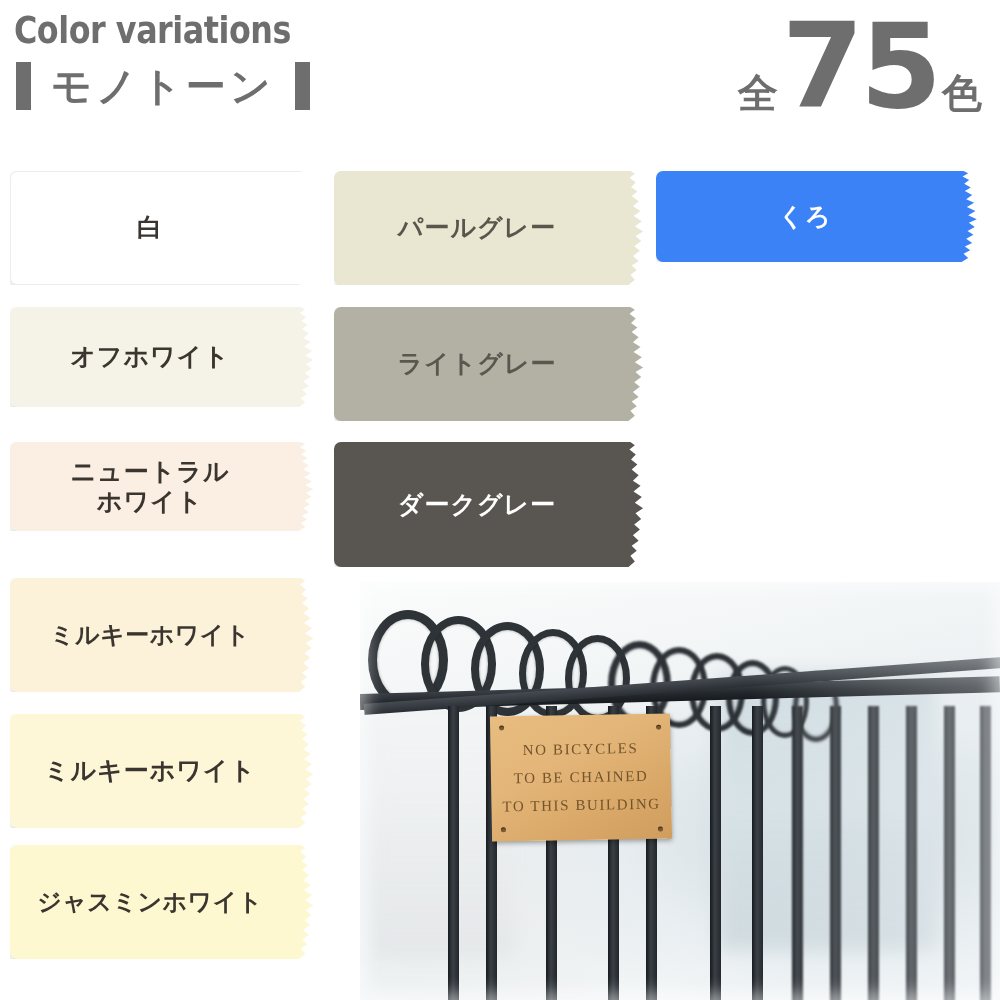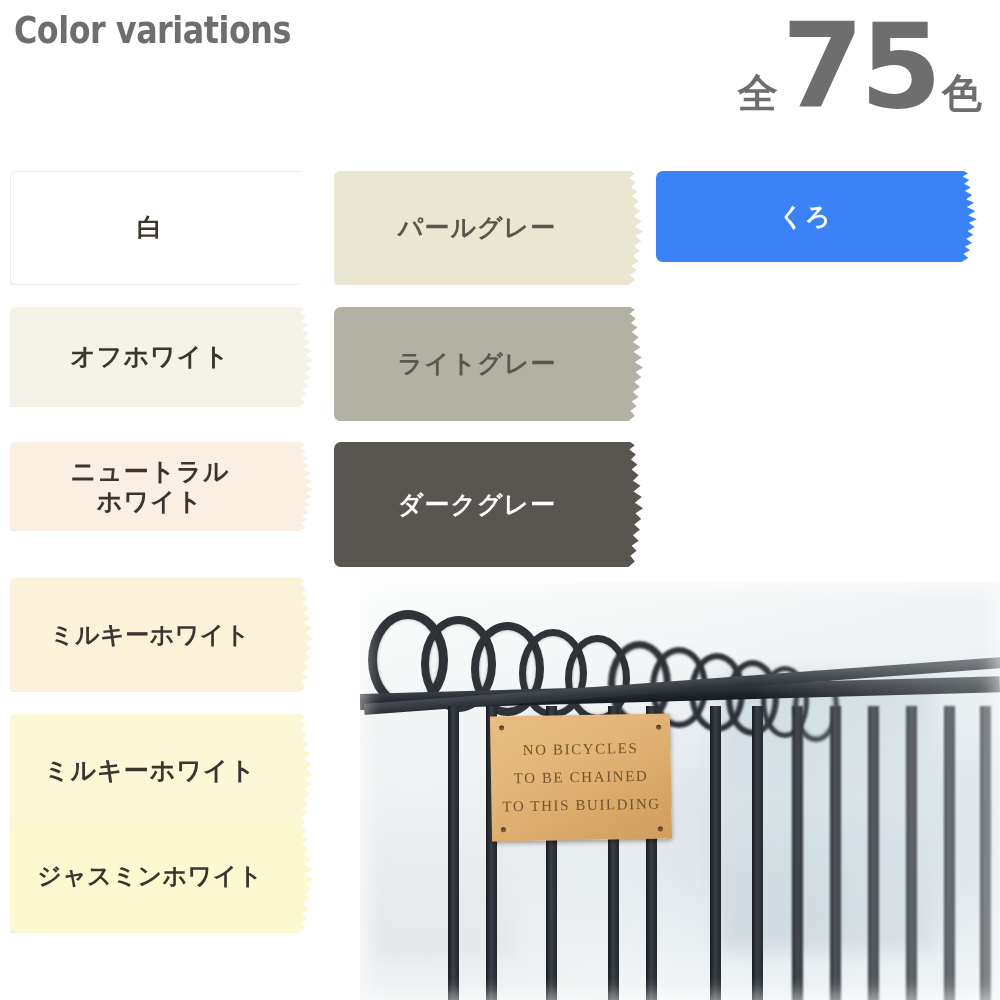--- a/index.html
+++ b/index.html
@@ -252,20 +252,25 @@
     pointer-events: none;
     box-shadow: inset 0 0 18px 6px rgba(255,255,255,0.55);
   }
 </style>
 </head>
 <body>
 
 <div id="header">
   <div id="title-en">Color variations</div>
 
+  <div id="subtitle-row">
+    <span class="tick-bar"></span>
+    <span id="subtitle-jp">モノトーン</span>
+    <span class="tick-bar"></span>
+  </div>
 
   <div id="count-group">
     <span id="count-prefix">全</span>
     <span id="count-number">75</span>
     <span id="count-suffix">色</span>
   </div>
 </div>
 
 <div id="swatch-area">
     <div class="swatch white-card" style="left: 10px; top: 171px; width: 312px; height: 114px; background: rgb(255, 255, 255);">
@@ -277,21 +282,21 @@
     <div class="swatch" style="left: 10px; top: 442px; width: 312px; height: 89px; background: rgb(250, 239, 226);">
       <span class="swatch-label" style="color: rgb(58, 53, 47);">ニュートラル
 ホワイト</span>
     </div>
     <div class="swatch" style="left: 10px; top: 578px; width: 312px; height: 114px; background: rgb(252, 242, 217);">
       <span class="swatch-label small" style="color: rgb(58, 53, 47);">ミルキーホワイト</span>
     </div>
     <div class="swatch" style="left: 10px; top: 714px; width: 312px; height: 114px; background: rgb(253, 247, 216);">
       <span class="swatch-label" style="color: rgb(58, 53, 47);">ミルキーホワイト</span>
     </div>
-    <div class="swatch" style="left: 10px; top: 819px; width: 312px; height: 114px; background: rgb(253, 248, 207);">
+    <div class="swatch" style="left: 10px; top: 845px; width: 312px; height: 114px; background: rgb(253, 248, 207);">
       <span class="swatch-label small" style="color: rgb(58, 53, 47);">ジャスミンホワイト</span>
     </div>
     <div class="swatch" style="left: 334px; top: 171px; width: 318px; height: 114px; background: rgb(233, 230, 210);">
       <span class="swatch-label" style="color: rgb(90, 86, 76);">パールグレー</span>
     </div>
     <div class="swatch" style="left: 334px; top: 442px; width: 318px; height: 125px; background: rgb(89, 85, 80);">
       <span class="swatch-label" style="color: rgb(255, 255, 255);">ダークグレー</span>
     </div>
     <div class="swatch" style="left: 334px; top: 307px; width: 318px; height: 114px; background: rgb(178, 177, 164);">
       <span class="swatch-label" style="color: rgb(88, 87, 80);">ライトグレー</span>

